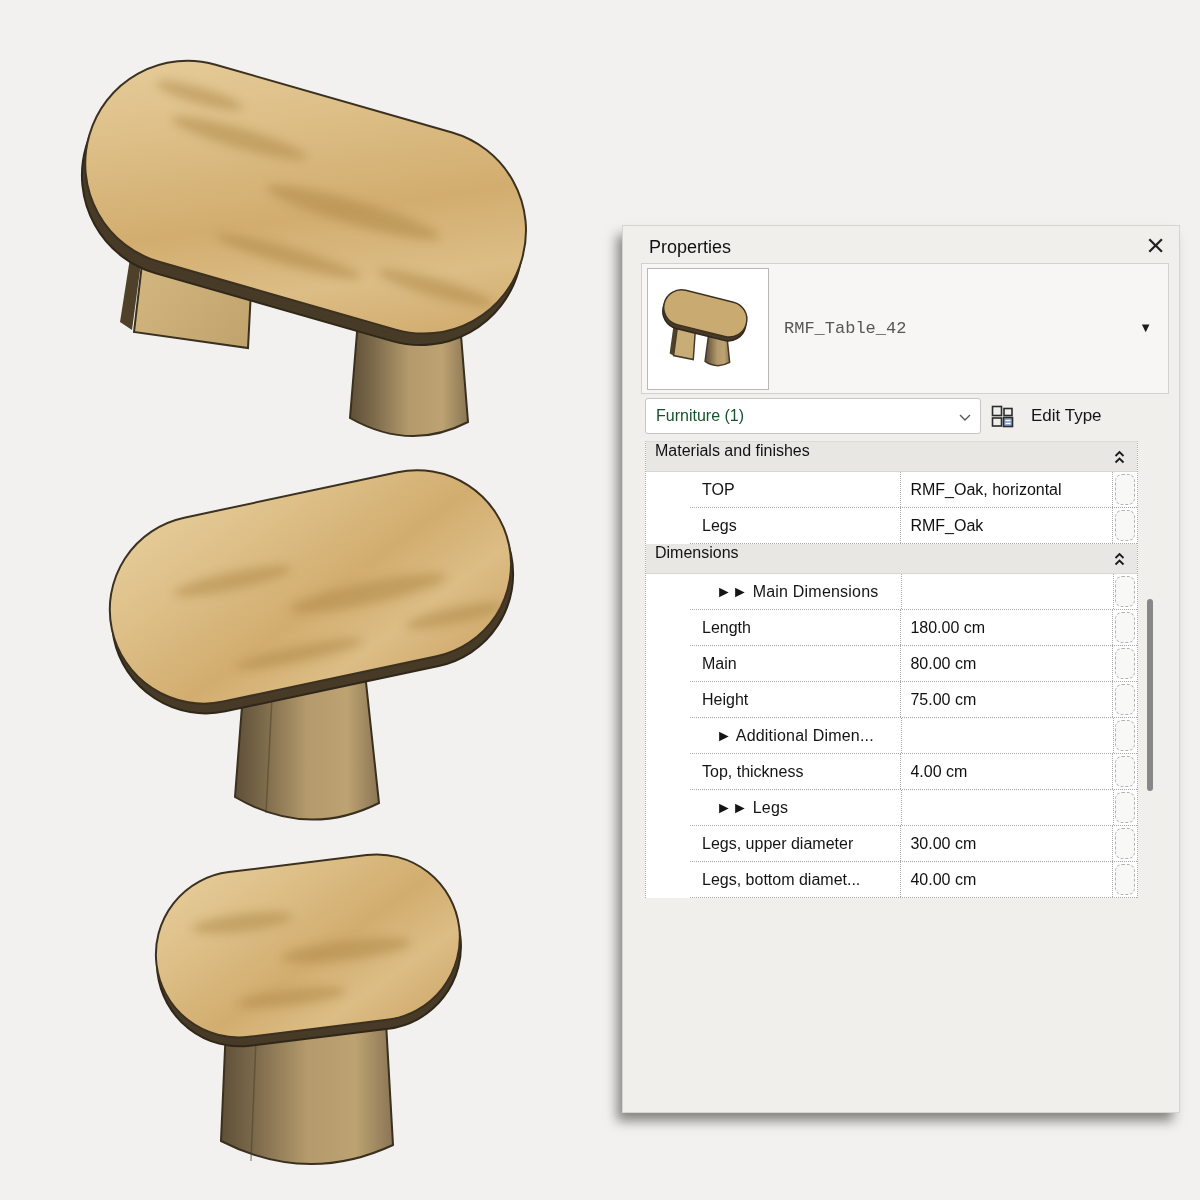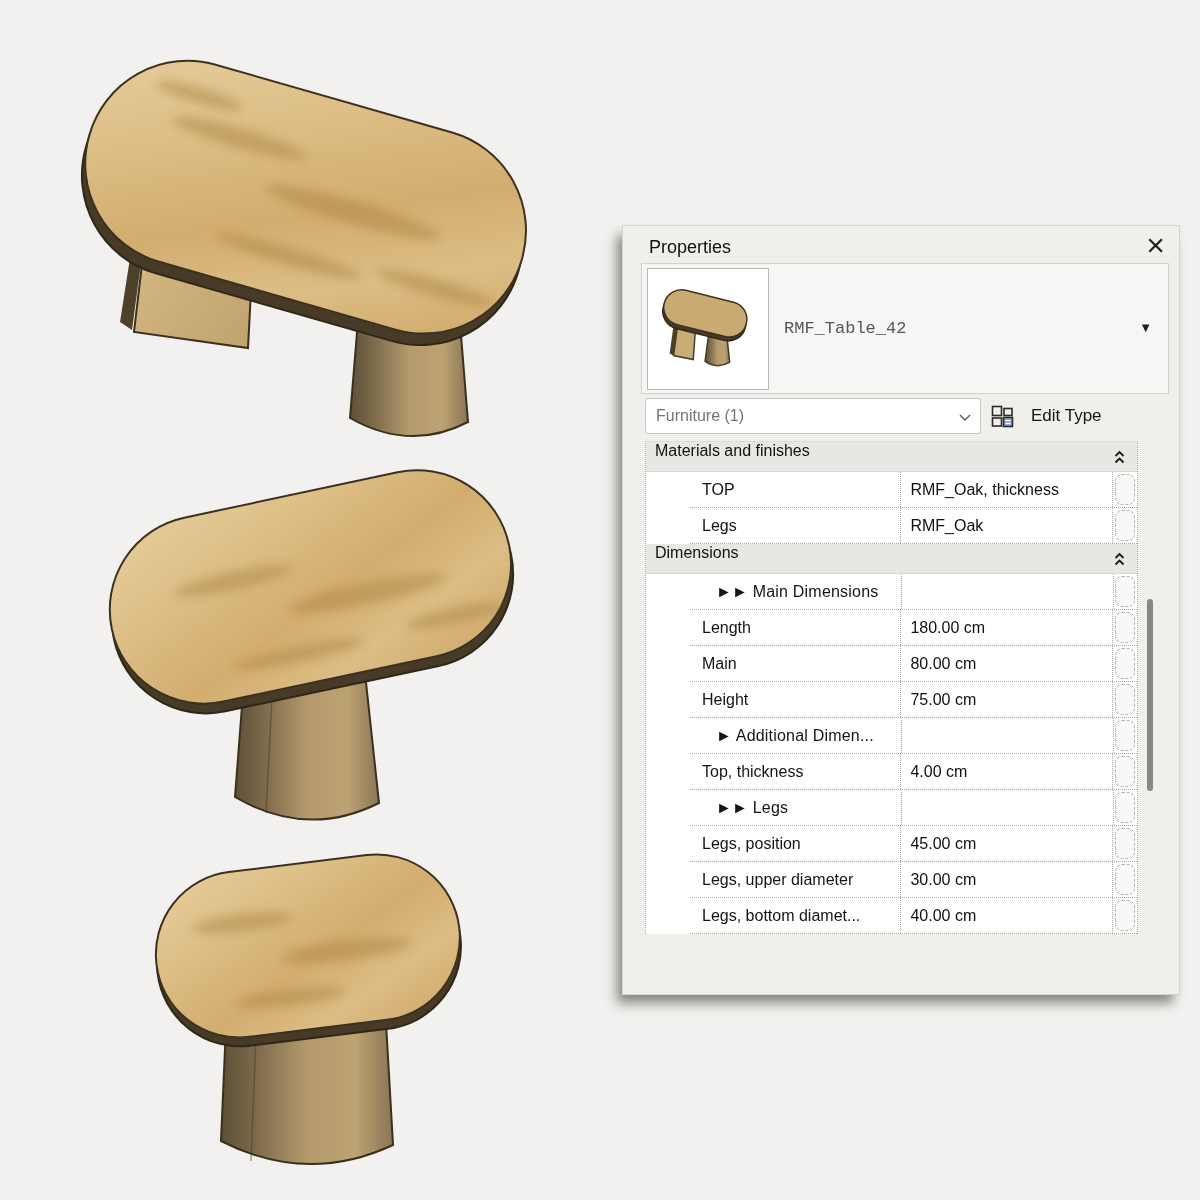--- a/index.html
+++ b/index.html
@@ -16,21 +16,21 @@
     overflow:hidden;
   }
   .stage{position:absolute;inset:0;}
   .table-render{position:absolute;}
   #table-large{left:25px;top:10px;}
   #table-medium{left:95px;top:455px;}
   #table-small{left:125px;top:845px;}
 
   
   .panel{
-    position:absolute;left:622px;top:225px;width:558px;height:770px;
+    position:absolute;left:622px;top:225px;width:558px;height:888px;
     background:var(--panel-bg);
     border:1px solid #d6d4d1;
     box-shadow:-6px 9px 11px -1px rgba(48,45,40,.55);
   }
   .panel-title{
     position:absolute;left:26px;top:11px;font-size:18px;color:#111;
   }
   .close-btn{
     position:absolute;right:14px;top:0px;font-size:32px;font-weight:400;
     color:#1f1f1f;line-height:38px;cursor:default;
@@ -48,21 +48,21 @@
     font-size:17px;color:#565656;font-family:Liberation Mono, monospace;
   }
   .name-caret{
     position:absolute;right:16px;top:50%;transform:translateY(-58%);
     font-size:13px;color:#1c1c1c;
   }
   .selector-row{position:absolute;left:0;top:172px;width:100%;height:36px;}
   .combo{
     position:absolute;left:22px;top:0;width:336px;height:36px;background:#fff;
     border:1px solid #c6c5c3;border-radius:3px;display:flex;align-items:center;
-    padding:0 30px 0 10px;font-size:16px;color:#737373;
+    padding:0 30px 0 10px;font-size:16px;color:#14532d;
   }
   .combo-chevron{position:absolute;right:9px;top:15px;}
   .edit-type{
     position:absolute;left:364px;top:2px;height:32px;display:flex;align-items:center;
     gap:17px;padding:0 4px;cursor:default;
   }
   .edit-type-label{font-size:17px;color:#151515;}
 
   
   .grid{
@@ -228,21 +228,21 @@
     <div class="grid">
         <div class="sec-header">
           <div class="">Materials and finishes</div>
           <svg class="sec-chevron" width="13" height="16" viewBox="0 0 13 16">
             <polyline points="2.5,7 6.5,3 10.5,7" fill="none" stroke="#1a1a1a" stroke-width="1.8"></polyline>
             <polyline points="2.5,13.5 6.5,9.5 10.5,13.5" fill="none" stroke="#1a1a1a" stroke-width="1.8"></polyline>
           </svg>
         </div>
         <div class="prow">
           <div class="pcell plabel">TOP</div>
-          <div class="pcell pvalue">RMF_Oak, thickness</div>
+          <div class="pcell pvalue">RMF_Oak, horizontal</div>
           <div class="pbtn-cell">
             <div class="assoc-btn"></div>
           </div>
         </div>
         <div class="prow">
           <div class="pcell plabel">Legs</div>
           <div class="pcell pvalue">RMF_Oak</div>
           <div class="pbtn-cell">
             <div class="assoc-btn"></div>
           </div>
@@ -297,27 +297,20 @@
           </div>
         </div>
         <div class="prow group">
           <div class="pcell plabel">►► Legs</div>
           <div class="pcell pvalue"></div>
           <div class="pbtn-cell">
             <div class="assoc-btn"></div>
           </div>
         </div>
         <div class="prow">
-          <div class="pcell plabel">Legs, position</div>
-          <div class="pcell pvalue">45.00 cm</div>
-          <div class="pbtn-cell">
-            <div class="assoc-btn"></div>
-          </div>
-        </div>
-        <div class="prow">
           <div class="pcell plabel">Legs, upper diameter</div>
           <div class="pcell pvalue">30.00 cm</div>
           <div class="pbtn-cell">
             <div class="assoc-btn"></div>
           </div>
         </div>
         <div class="prow">
           <div class="pcell plabel">Legs, bottom diamet...</div>
           <div class="pcell pvalue">40.00 cm</div>
           <div class="pbtn-cell">

